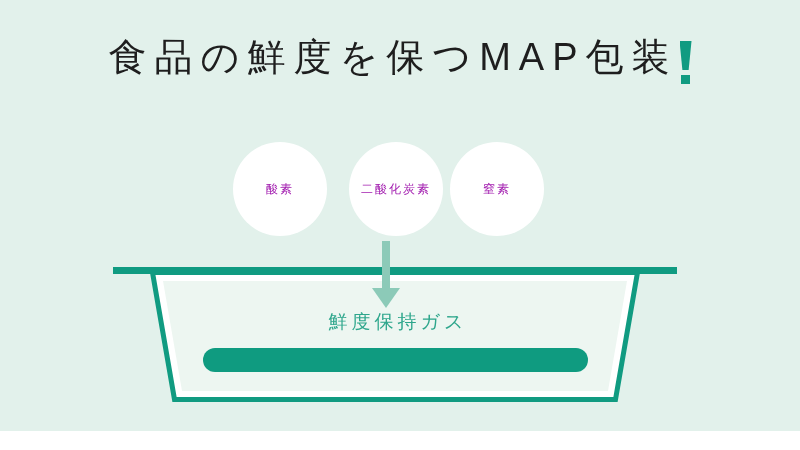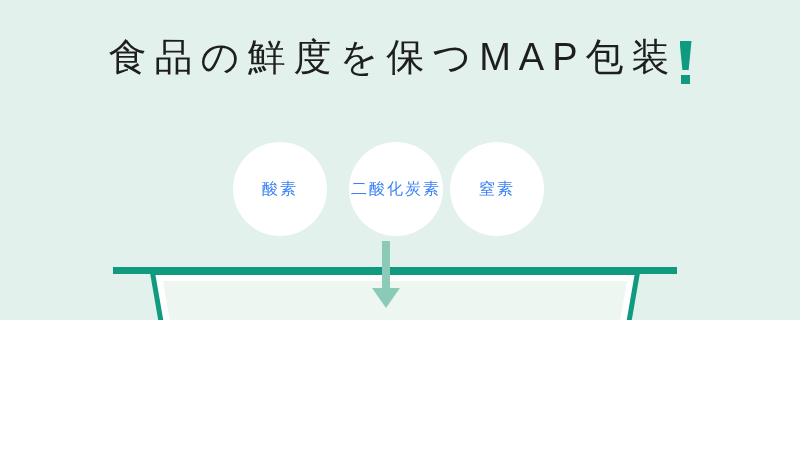--- a/index.html
+++ b/index.html
@@ -3,21 +3,21 @@
 <meta charset="utf-8">
 <style>
   html, body {
     margin: 0;
     padding: 0;
     font-family: "Liberation Sans", "DejaVu Sans", sans-serif;
   }
   .stage {
     position: relative;
     width: 800px;
-    height: 320px;
+    height: 431px;
     background: #e2f1eb;
     overflow: hidden;
   }
 
   
   .title-row {
     position: absolute;
     top: 34px;
     left: 0;
     width: 100%;
@@ -59,23 +59,23 @@
     top: 142px;
     width: 94px;
     height: 94px;
     border-radius: 50%;
     background: #ffffff;
     display: flex;
     align-items: center;
     justify-content: center;
   }
   .gas-circle .gas-name {
-    font-size: 16px;
+    font-size: 12px;
     letter-spacing: 2px;
-    color: #3b82f6;
+    color: #a21caf;
     white-space: nowrap;
   }
   .circle-1 { left: 233px; }
   .circle-2 { left: 341px; margin-left: 8px; }
   .circle-3 { left: 450px; }
 
   
   .tray-svg {
     position: absolute;
     top: 0;
@@ -135,16 +135,17 @@
     <polygon points="152.5,272.5 637.5,272.5 615.5,399.5 174.5,399.5" fill="#ffffff" stroke="#109b81" stroke-width="5" stroke-linejoin="miter"></polygon>
 
     <polygon points="163,281 627,281 608,391 182,391" fill="#edf6f1"></polygon>
 
     <g fill="#8ccab8">
       <rect x="382" y="241" width="8" height="48"></rect>
       <polygon points="372,288 400,288 386,308"></polygon>
     </g>
   </svg>
 
+  <div class="tray-gas-label">鮮度保持ガス</div>
 
   <div class="gas-bar"></div>
 
 </div>
 
 </body></html>

